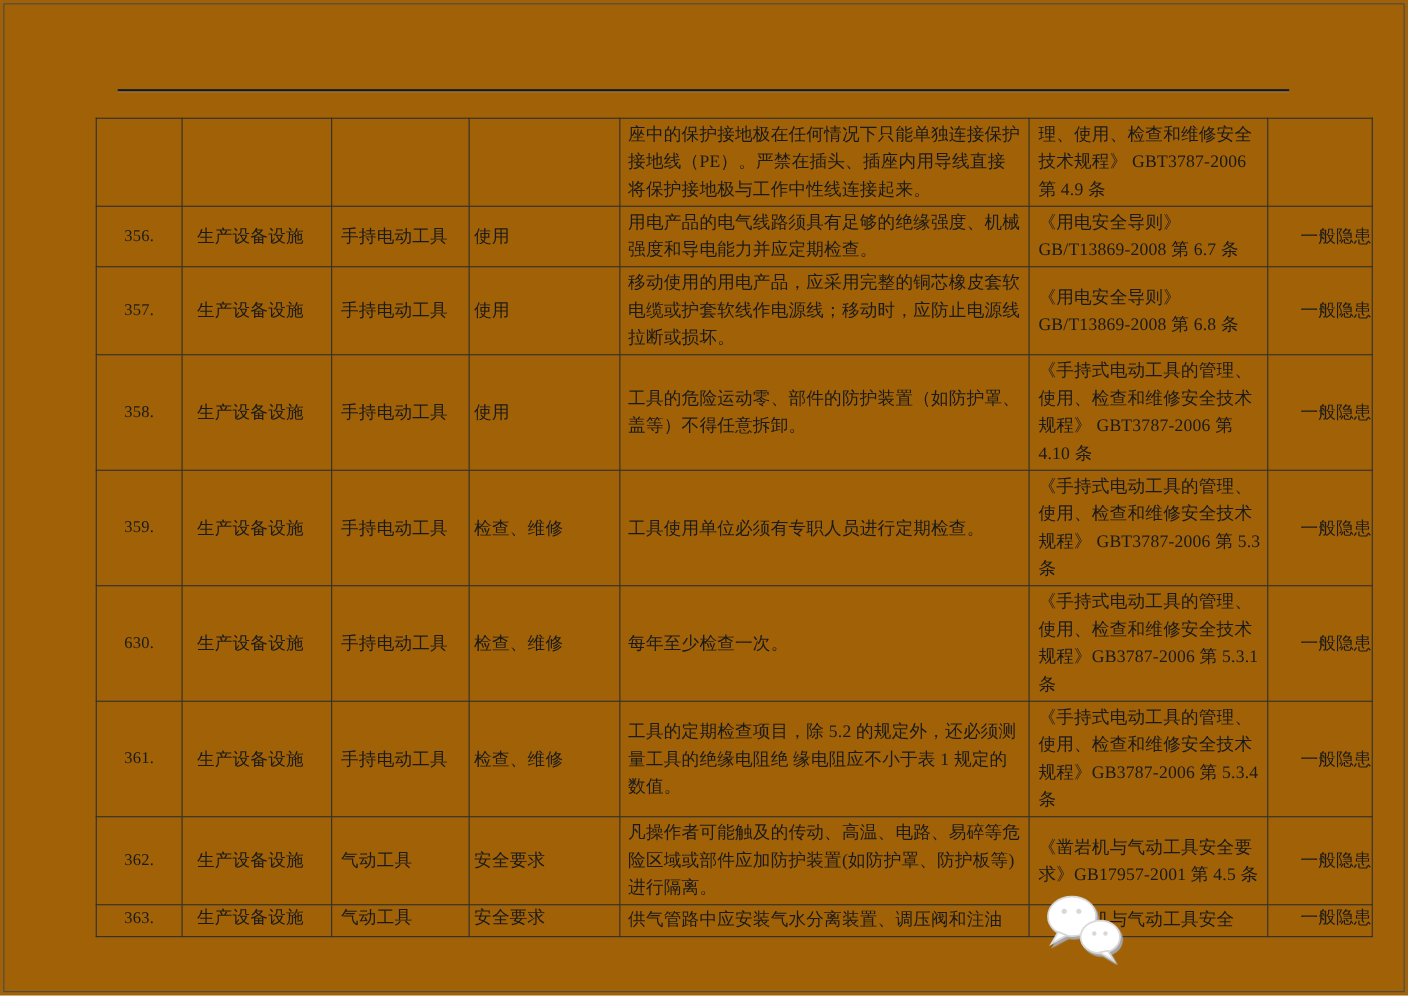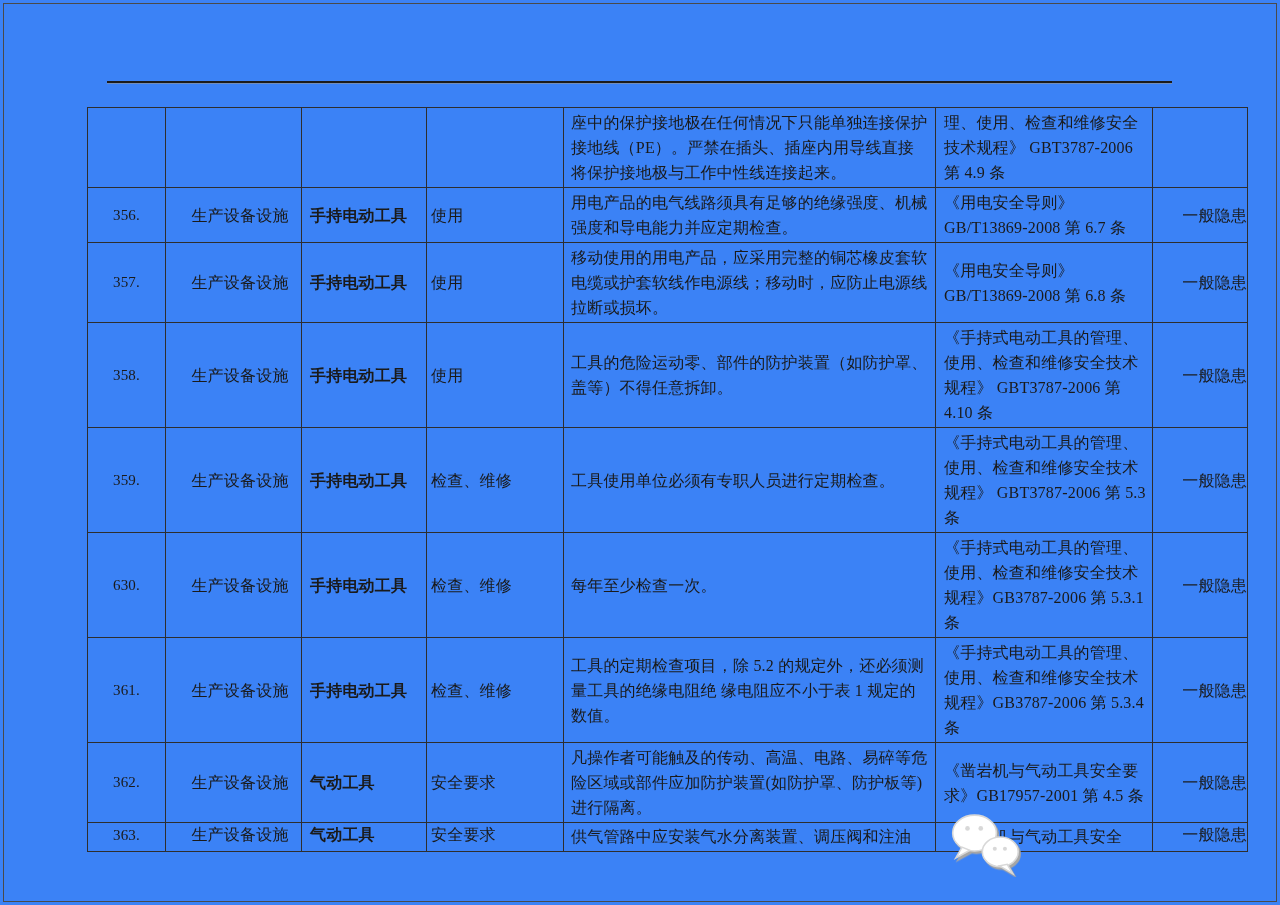--- a/index.html
+++ b/index.html
@@ -1,17 +1,17 @@
 <!DOCTYPE html>
 <html><head>
 <meta charset="utf-8">
 <style>
   html,body{margin:0;padding:0;background:#e8e8e8;}
   .page{
-    position:relative;width:1280px;height:905px;background:#3b82f6;
+    position:relative;width:1280px;height:905px;background:#a16207;
     font-family:"Liberation Serif","DejaVu Serif",serif;color:#1a1a1a;
     overflow:hidden;margin:0 auto;
   }
   .frame{
     position:absolute;left:3px;top:3px;right:3px;bottom:3px;
     border:1px solid #4a4a4a;pointer-events:none;
   }
   .top-rule{
     position:absolute;left:107px;top:81px;width:1065px;height:2px;
     background:#1b1b1b;box-shadow:0 1px 0 rgba(150,150,150,.6);
@@ -20,22 +20,22 @@
     position:absolute;left:87px;top:107px;width:1104px;
     display:table;border-collapse:collapse;table-layout:fixed;
   }
   .trow{display:table-row;}
   .cell{
     display:table-cell;border:1px solid #2e2e2e;vertical-align:middle;
     font-size:16px;line-height:25px;overflow:hidden;
     letter-spacing:0.2px;
   }
   .c-no  {width:77px;text-align:center;font-size:15px;}
-  .c-cat {width:122px;padding-left:13px;text-align:center;}
-  .c-sub {width:116px;padding-left:8px;font-weight:bold;}
+  .c-cat {width:122px;padding-left:13px;}
+  .c-sub {width:116px;padding-left:8px;}
   .c-act {width:132px;padding-left:4px;}
   .c-desc{width:359px;padding:2px 5px 2px 7px;}
   .c-ref {width:204px;padding:2px 4px 2px 8px;}
   .c-sev {width:94px;text-align:right;}
   .row-0{height:74px;} .row-1{height:52px;margin-top:44px;} .row-2{height:76px;}
   .row-3{height:86px;} .row-4{height:96px;} .row-5{height:96px;}
   .row-6{height:94px;} .row-7{height:74px;} .row-8{height:26px;}
   .row-8 .cell{vertical-align:top;line-height:24px;margin-top:15px;}
   .watermark{
     position:absolute;left:948px;top:812px;width:300px;height:68px;

